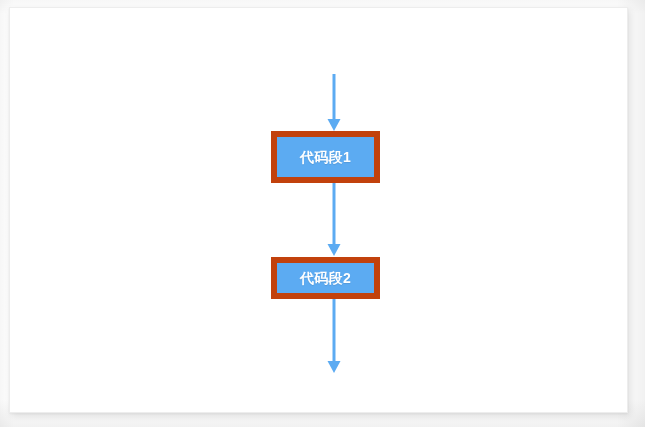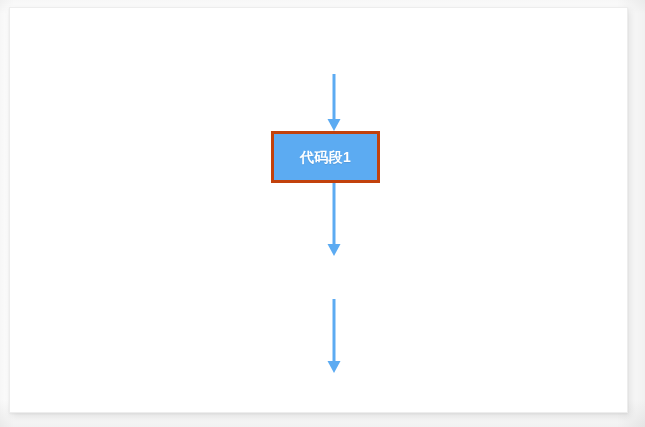--- a/index.html
+++ b/index.html
@@ -54,21 +54,21 @@
     height: 404px;
   }
 
   
   .node {
     position: absolute;
     display: flex;
     align-items: center;
     justify-content: center;
     background: #5cabf2;
-    border: 3px solid #c2410c;
+    border: 6px solid #c2410c;
     box-sizing: border-box;
     color: #ffffff;
     font-size: 14px;
     font-weight: bold;
     letter-spacing: 0.3px;
     text-shadow: 0 1px 1px rgba(0,0,0,0.10);
     user-select: none;
   }
 
   .node-label {
@@ -124,20 +124,23 @@
 
       <div id="node-1" class="node">
         <span class="node-label">代码段1</span>
       </div>
 
       <svg id="conn-mid" class="connector" viewBox="0 0 40 75" width="40" height="75" xmlns="http://www.w3.org/2000/svg">
         <line class="conn-line" x1="29" y1="0" x2="29" y2="62"></line>
         <polygon class="conn-head" points="22.5,61 35.5,61 29,73"></polygon>
       </svg>
 
+      <div id="node-2" class="node">
+        <span class="node-label">代码段2</span>
+      </div>
 
       <svg id="conn-out" class="connector" viewBox="0 0 40 76" width="40" height="76" xmlns="http://www.w3.org/2000/svg">
         <line class="conn-line" x1="29" y1="0" x2="29" y2="63"></line>
         <polygon class="conn-head" points="22.5,62 35.5,62 29,74"></polygon>
       </svg>
 
     </div>
   </div>
 </div>
 

